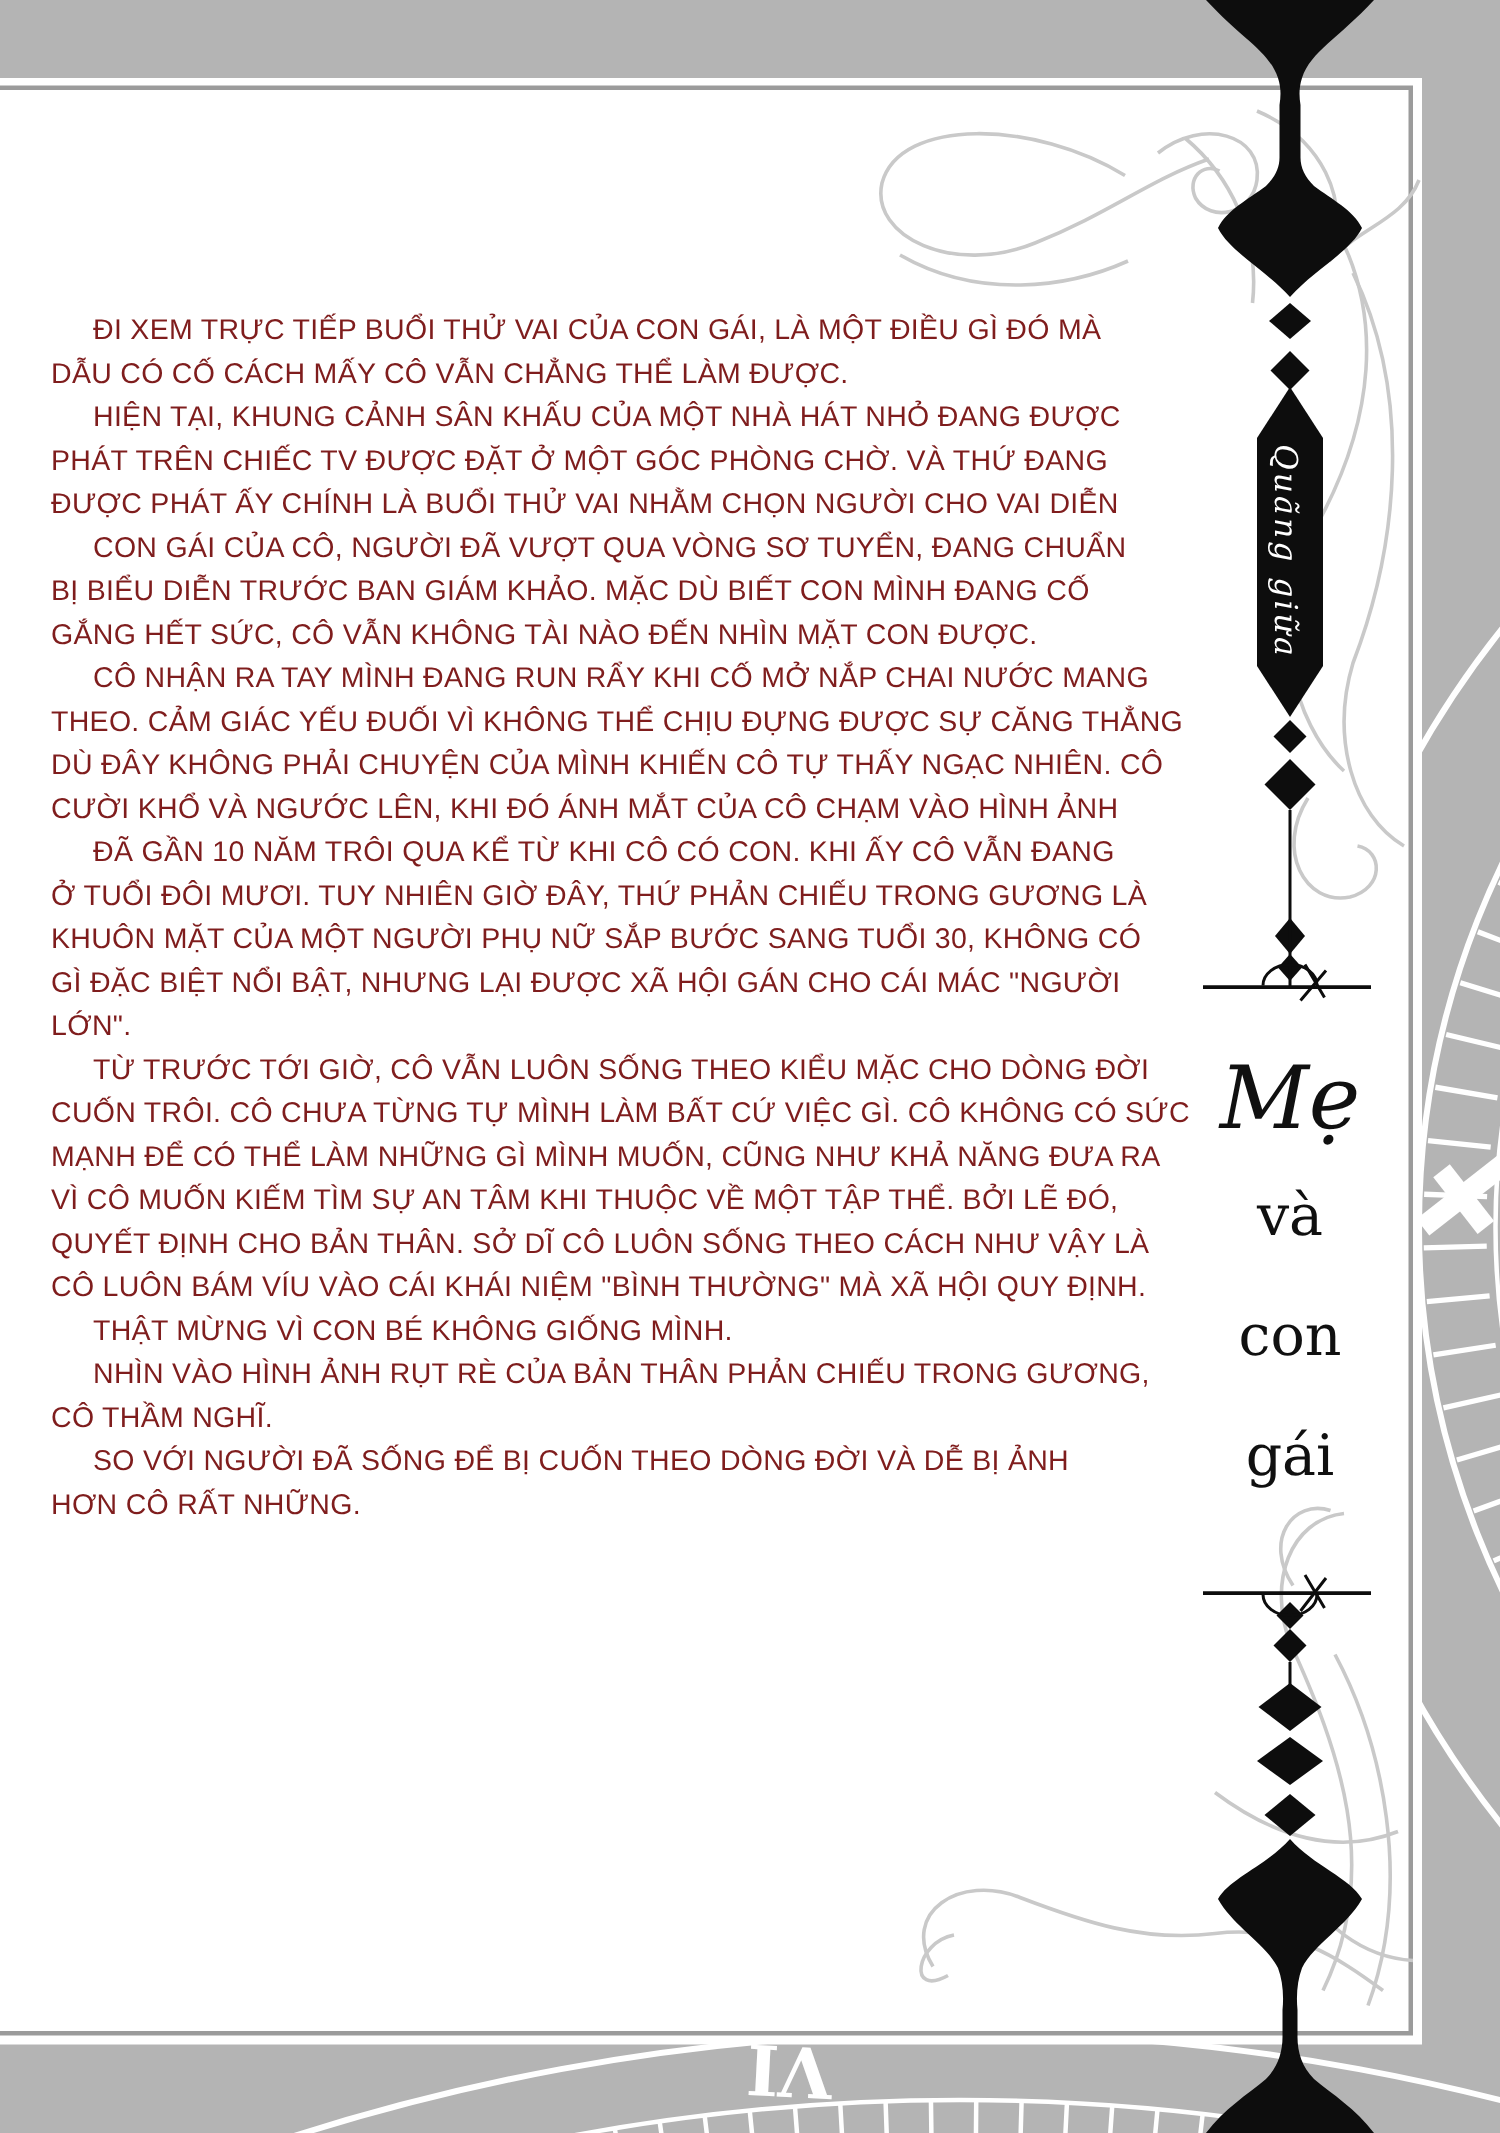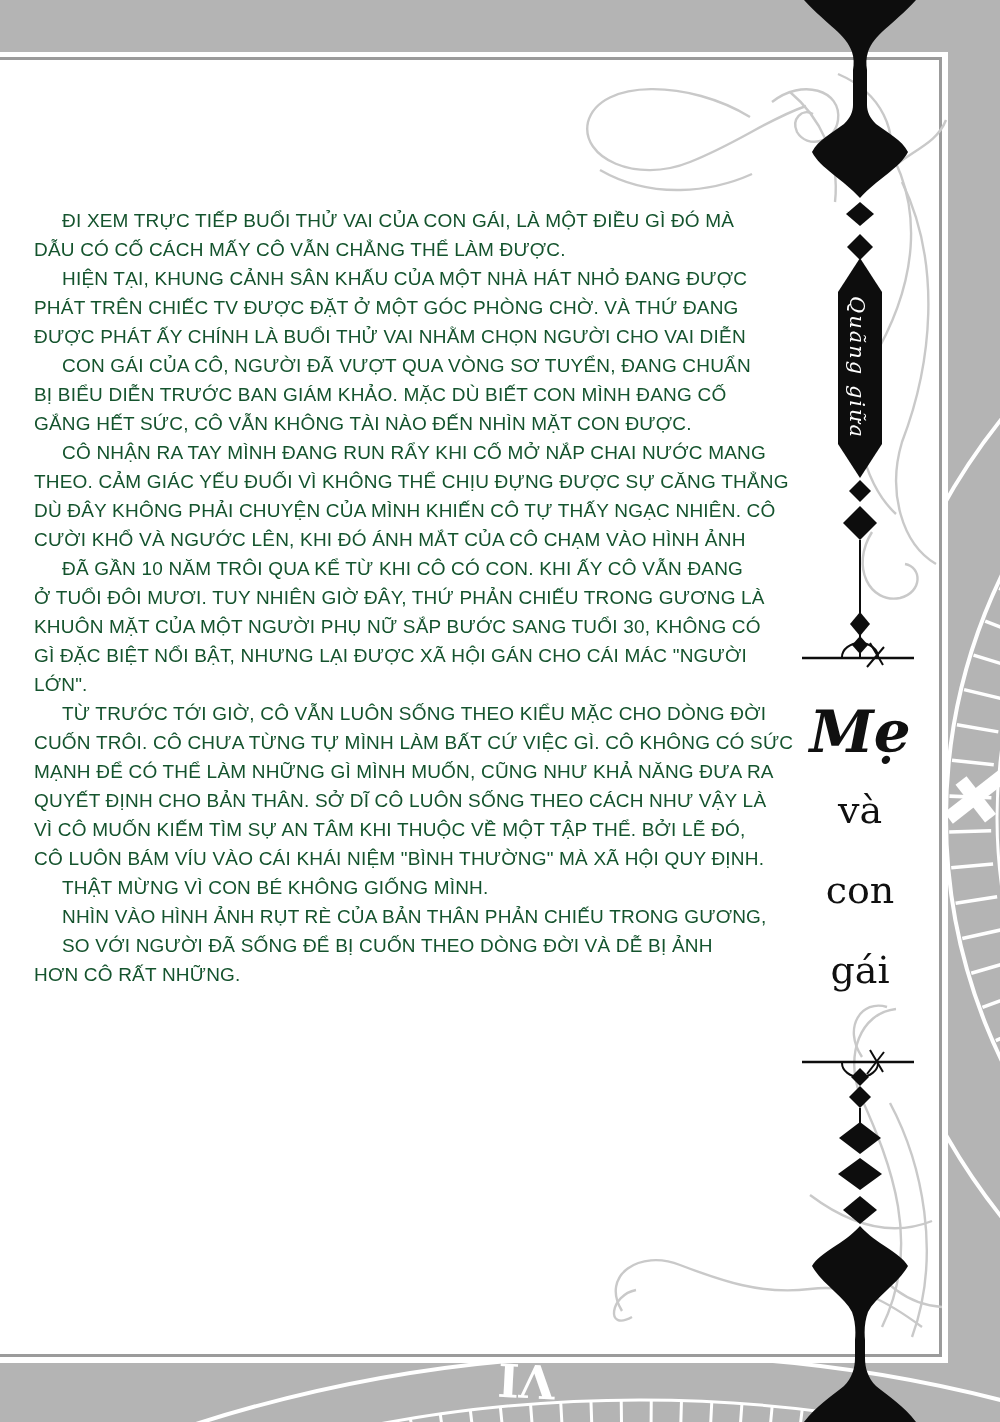--- a/index.html
+++ b/index.html
@@ -12,40 +12,40 @@
   #paper{position:absolute;left:0;top:52px;width:948px;height:1311px;background:#ffffff;z-index:2;}
   #paper-border{
     position:absolute;left:-10px;top:57px;width:952px;height:1300px;
     box-sizing:border-box;border:3px solid #9b9b9b;z-index:3;background:transparent;
   }
   .flourish{position:absolute;z-index:4;}
   #flourish-top{left:540px;top:62px;}
   #flourish-bottom{left:560px;top:995px;}
   #story{
     position:absolute;left:34px;top:206px;width:790px;z-index:6;
-    color:#14532d;font-size:19px;line-height:29px;letter-spacing:.2px;
+    color:#7f1d1d;font-size:19px;line-height:29px;letter-spacing:.2px;
     font-family:"Liberation Sans",sans-serif;
   }
   .para{margin:0;}
   .line{white-space:nowrap;}
   .para .line:first-child{padding-left:28px;}
   #ornament{position:absolute;left:780px;top:0;z-index:7;}
   #banner-label{
     position:absolute;left:845px;top:296px;height:160px;z-index:8;
     writing-mode:vertical-rl;text-orientation:mixed;
     color:#ffffff;font-family:"DejaVu Serif",serif;font-style:italic;
     font-size:21px;letter-spacing:2px;white-space:nowrap;
   }
   #chapter-title{
     position:absolute;left:792px;top:692px;width:136px;z-index:8;
     text-align:center;color:#101010;font-family:"DejaVu Serif",serif;
   }
   .title-word{font-size:38px;line-height:64px;margin-bottom:16px;}
   .title-word:first-child{
-    font-size:58px;line-height:80px;font-style:italic;font-weight:bold;margin-bottom:6px;
+    font-size:58px;line-height:80px;font-style:italic;font-weight:normal;margin-bottom:6px;
   }
 </style>
 </head>
 <body>
 
 <svg id="clock-layer" width="1000" height="1422" viewBox="0 0 1000 1422">
   <g stroke="#ffffff" fill="none">
 
     <circle cx="640" cy="2817" r="1462" stroke-width="4"></circle>
     <circle cx="640" cy="2817" r="1417" stroke-width="3"></circle>
@@ -118,29 +118,30 @@
       <div class="line">ĐÃ GẦN 10 NĂM TRÔI QUA KỂ TỪ KHI CÔ CÓ CON. KHI ẤY CÔ VẪN ĐANG</div>
       <div class="line">Ở TUỔI ĐÔI MƯƠI. TUY NHIÊN GIỜ ĐÂY, THỨ PHẢN CHIẾU TRONG GƯƠNG LÀ</div>
       <div class="line">KHUÔN MẶT CỦA MỘT NGƯỜI PHỤ NỮ SẮP BƯỚC SANG TUỔI 30, KHÔNG CÓ</div>
       <div class="line">GÌ ĐẶC BIỆT NỔI BẬT, NHƯNG LẠI ĐƯỢC XÃ HỘI GÁN CHO CÁI MÁC "NGƯỜI</div>
       <div class="line">LỚN".</div>
     </div>
     <div class="para">
       <div class="line">TỪ TRƯỚC TỚI GIỜ, CÔ VẪN LUÔN SỐNG THEO KIỂU MẶC CHO DÒNG ĐỜI</div>
       <div class="line">CUỐN TRÔI. CÔ CHƯA TỪNG TỰ MÌNH LÀM BẤT CỨ VIỆC GÌ. CÔ KHÔNG CÓ SỨC</div>
       <div class="line">MẠNH ĐỂ CÓ THỂ LÀM NHỮNG GÌ MÌNH MUỐN, CŨNG NHƯ KHẢ NĂNG ĐƯA RA</div>
+      <div class="line">VÌ CÔ MUỐN KIẾM TÌM SỰ AN TÂM KHI THUỘC VỀ MỘT TẬP THỂ. BỞI LẼ ĐÓ,</div>
       <div class="line">QUYẾT ĐỊNH CHO BẢN THÂN. SỞ DĨ CÔ LUÔN SỐNG THEO CÁCH NHƯ VẬY LÀ</div>
-      <div class="line">VÌ CÔ MUỐN KIẾM TÌM SỰ AN TÂM KHI THUỘC VỀ MỘT TẬP THỂ. BỞI LẼ ĐÓ,</div>
       <div class="line">CÔ LUÔN BÁM VÍU VÀO CÁI KHÁI NIỆM "BÌNH THƯỜNG" MÀ XÃ HỘI QUY ĐỊNH.</div>
     </div>
     <div class="para">
       <div class="line">THẬT MỪNG VÌ CON BÉ KHÔNG GIỐNG MÌNH.</div>
     </div>
     <div class="para">
       <div class="line">NHÌN VÀO HÌNH ẢNH RỤT RÈ CỦA BẢN THÂN PHẢN CHIẾU TRONG GƯƠNG,</div>
+      <div class="line">CÔ THẦM NGHĨ.</div>
     </div>
     <div class="para">
       <div class="line">SO VỚI NGƯỜI ĐÃ SỐNG ĐỂ BỊ CUỐN THEO DÒNG ĐỜI VÀ DỄ BỊ ẢNH</div>
       <div class="line">HƠN CÔ RẤT NHỮNG.</div>
     </div>
   </div>
 
 <svg id="ornament" width="160" height="1422" viewBox="0 0 160 1422">
   <g fill="#0d0d0d" stroke="none">
     <path d="M24,0 L136,0 C112,26 94,34 88,52 C86,58 86,64 87,70 L87,105 C87,112 90,118 96,124 C108,133 122,140 128,152 C120,168 96,180 80,198 C64,180 40,168 32,152 C38,140 52,133 64,124 C70,118 73,112 73,105 L73,70 C74,64 74,58 72,52 C66,34 48,26 24,0 Z"></path>

